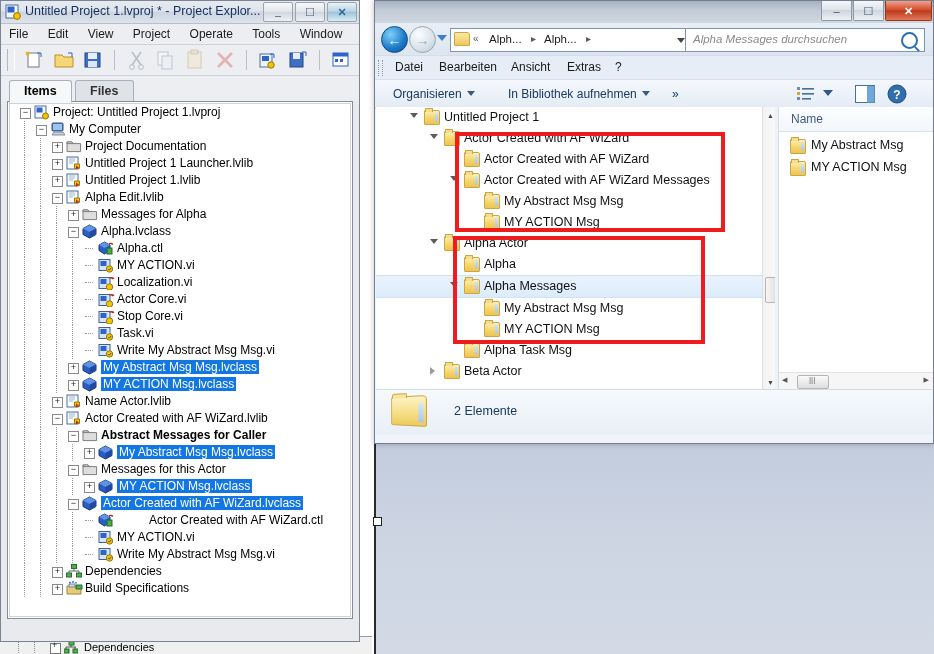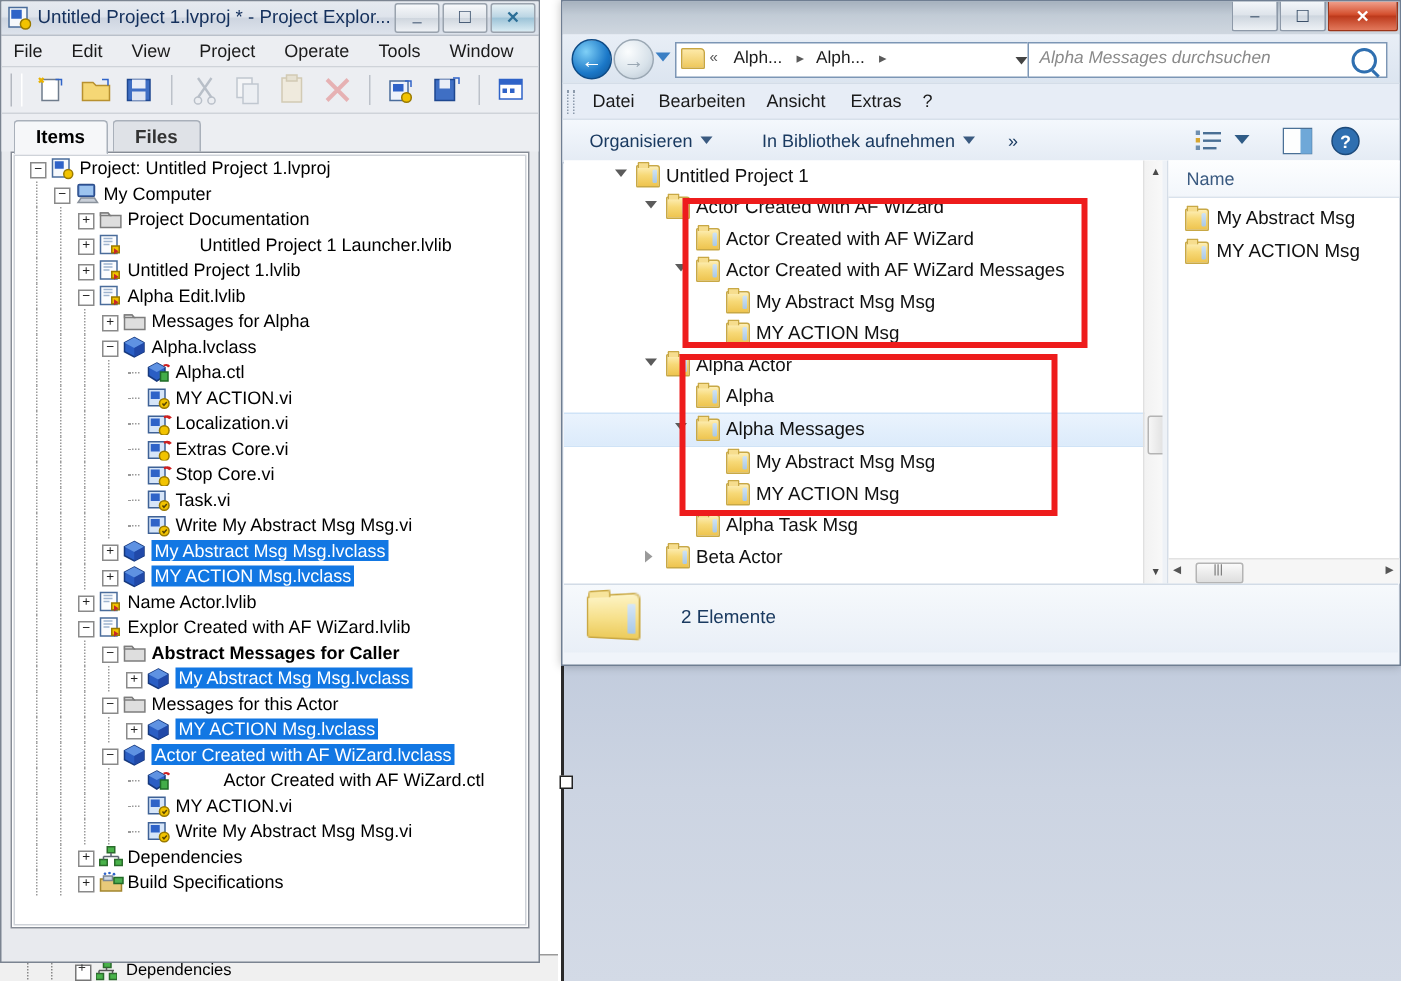--- a/index.html
+++ b/index.html
@@ -355,21 +355,21 @@
           <div class="row">
             <span class="vline" style="left: 14px;"></span>
             <span class="vline" style="left: 30px;"></span>
             <span class="exp" style="left: 42px;">+</span>
             <span class="ic" style="left: 56px;"><svg width="16" height="15" viewBox="0 0 16 15">
                 <rect x="1" y="1" width="11" height="12" fill="#fbfcfe" stroke="#4a6c9b"></rect>
                 <path d="M3 3 h6 M3 5 h6 M3 7 h4" stroke="#9fb4cf"></path>
                 <path d="M8.5 8 l5 0 l0 4.5 l-5 0 z" fill="#f2c300" stroke="#9a7a00"></path>
                 <path d="M10 9.5 l3 2 l-3 2 z" fill="#c62828"></path>
               </svg></span>
-            <span class="lbl" style="left: 75px; margin-left: 48px;">Untitled Project 1 Launcher.lvlib</span>
+            <span class="lbl" style="left: 75px;">Untitled Project 1 Launcher.lvlib</span>
           </div>
           <div class="row">
             <span class="vline" style="left: 14px;"></span>
             <span class="vline" style="left: 30px;"></span>
             <span class="exp" style="left: 42px;">+</span>
             <span class="ic" style="left: 56px;"><svg width="16" height="15" viewBox="0 0 16 15">
                 <rect x="1" y="1" width="11" height="12" fill="#fbfcfe" stroke="#4a6c9b"></rect>
                 <path d="M3 3 h6 M3 5 h6 M3 7 h4" stroke="#9fb4cf"></path>
                 <path d="M8.5 8 l5 0 l0 4.5 l-5 0 z" fill="#f2c300" stroke="#9a7a00"></path>
                 <path d="M10 9.5 l3 2 l-3 2 z" fill="#c62828"></path>
@@ -458,21 +458,21 @@
             <span class="vline" style="left: 30px;"></span>
             <span class="vline" style="left: 46px;"></span>
             <span class="vline" style="left: 62px;"></span>
             <span class="hline" style="left: 75px; width: 8px;"></span>
             <span class="ic" style="left: 88px;"><svg width="18" height="15" viewBox="0 0 18 15">
                 <rect x="1" y="2.5" width="11" height="11" fill="#d6e5f8" stroke="#3f6296"></rect>
                 <rect x="2.5" y="4" width="6" height="5" fill="#2f63c8"></rect>
                 <circle cx="11.5" cy="12" r="3.2" fill="#f2c300" stroke="#9a7a00"></circle>
                 <path d="M11 2.5 q3.5 -1.5 5.6 0.8 l-1.8 1.2 q-1.2 -1.6 -3.3 -0.7 z" fill="#cf2020"></path>
               </svg></span>
-            <span class="lbl" style="left: 107px;">Extras Core.vi</span>
+            <span class="lbl" style="left: 107px;">Actor Core.vi</span>
           </div>
           <div class="row">
             <span class="vline" style="left: 14px;"></span>
             <span class="vline" style="left: 30px;"></span>
             <span class="vline" style="left: 46px;"></span>
             <span class="vline" style="left: 62px;"></span>
             <span class="hline" style="left: 75px; width: 8px;"></span>
             <span class="ic" style="left: 88px;"><svg width="18" height="15" viewBox="0 0 18 15">
                 <rect x="1" y="2.5" width="11" height="11" fill="#d6e5f8" stroke="#3f6296"></rect>
                 <rect x="2.5" y="4" width="6" height="5" fill="#2f63c8"></rect>
@@ -548,21 +548,21 @@
           <div class="row">
             <span class="vline" style="left: 14px;"></span>
             <span class="vline" style="left: 30px;"></span>
             <span class="exp" style="left: 42px;">−</span>
             <span class="ic" style="left: 56px;"><svg width="16" height="15" viewBox="0 0 16 15">
                 <rect x="1" y="1" width="11" height="12" fill="#fbfcfe" stroke="#4a6c9b"></rect>
                 <path d="M3 3 h6 M3 5 h6 M3 7 h4" stroke="#9fb4cf"></path>
                 <path d="M8.5 8 l5 0 l0 4.5 l-5 0 z" fill="#f2c300" stroke="#9a7a00"></path>
                 <path d="M10 9.5 l3 2 l-3 2 z" fill="#c62828"></path>
               </svg></span>
-            <span class="lbl" style="left: 75px;">Explor Created with AF WiZard.lvlib</span>
+            <span class="lbl" style="left: 75px;">Actor Created with AF WiZard.lvlib</span>
           </div>
           <div class="row">
             <span class="vline" style="left: 14px;"></span>
             <span class="vline" style="left: 30px;"></span>
             <span class="vline" style="left: 46px;"></span>
             <span class="exp" style="left: 58px;">−</span>
             <span class="ic" style="left: 72px;"><svg width="16" height="14" viewBox="0 0 16 14">
                 <path d="M1 3 h5 l1.4 1.6 h7.2 v8 H1 z" fill="#dedede" stroke="#7d7d7d"></path>
                 <path d="M1 3 h5 l1.4 1.6 H1 z" fill="#ebebeb" stroke="#7d7d7d"></path>
               </svg></span>

